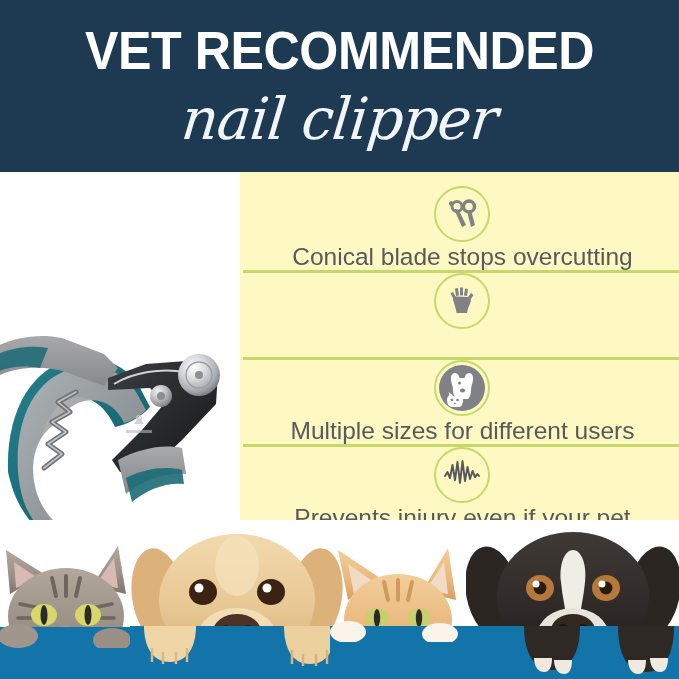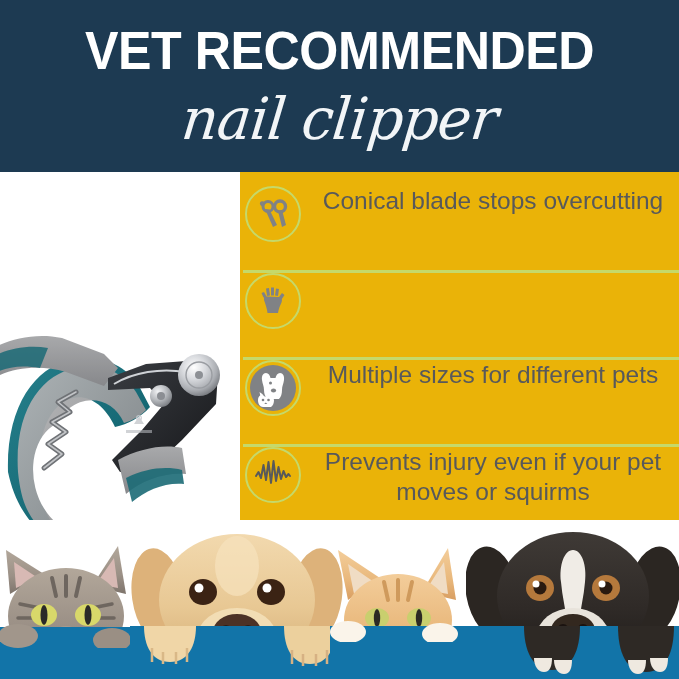--- a/index.html
+++ b/index.html
@@ -9,21 +9,21 @@
   }
   body {
     font-family: "Liberation Sans", sans-serif;
   }
 
   .infographic {
     position: relative;
     width: 679px;
     height: 679px;
     overflow: hidden;
-    background: #eab308;
+    background: #fef9c3;
   }
 
   
   .header {
     position: absolute;
     left: 0; top: 0;
     width: 679px;
     height: 172px;
     background: #1d3a52;
     overflow: hidden;
@@ -73,21 +73,22 @@
     position: absolute;
     left: 240px;
     top: 186px;
     width: 439px;
     height: 346px;
   }
   .feature-row {
     position: relative;
     height: 84px;
     display: flex;
-    align-items: flex-start;
+    align-items: center;
+    flex-direction: column;
   }
   .feature-divider {
     position: relative;
     height: 3px;
     margin-left: 3px;
     background: #c5d96a;
   }
   .feature-icon {
     flex: 0 0 auto;
     width: 56px;
@@ -272,21 +273,21 @@
           <path d="M13 31 C10.5 31 9 33 9 36 C9 40 11 43 14 43 L22 43
                    C24 41.5 25 39 25 36.5 C25 33.5 23 31 20.5 31
                    C19.5 31 18.5 31.5 18 32.5 L15.5 32.5 C15 31.5 14 31 13 31 Z" fill="#ffffff"></path>
           <path d="M11.5 32.5 L10.5 28 L14 30.5 Z" fill="#ffffff"></path>
           <path d="M19 31.5 L21.5 27.5 L22.5 32 Z" fill="#ffffff"></path>
           <circle cx="14" cy="36" r="1.3" fill="#808285"></circle>
           <circle cx="19.5" cy="36" r="1.3" fill="#808285"></circle>
           <path d="M16.8 38.5 L15.2 40 L18.4 40 Z" fill="#808285"></path>
         </svg>
       </div>
-      <div class="feature-text">Multiple sizes for different pets</div>
+      <div class="feature-text">Multiple sizes for different users</div>
     </div>
 
     <div class="feature-divider"></div>
 
     <div class="feature-row">
       <div class="feature-icon">
         <svg width="38" height="34" viewBox="0 0 38 34">
           <path d="M2 18 L4.5 14 L7 20 L9.5 7 L12 22 L14.5 4
                    L17 25 L19.5 3 L22 23 L24.5 9 L27 21 L29.5 13
                    L32 19 L34.5 16 L36 18" fill="none" stroke="#58595b" stroke-width="2" stroke-linejoin="round" stroke-linecap="round"></path>

